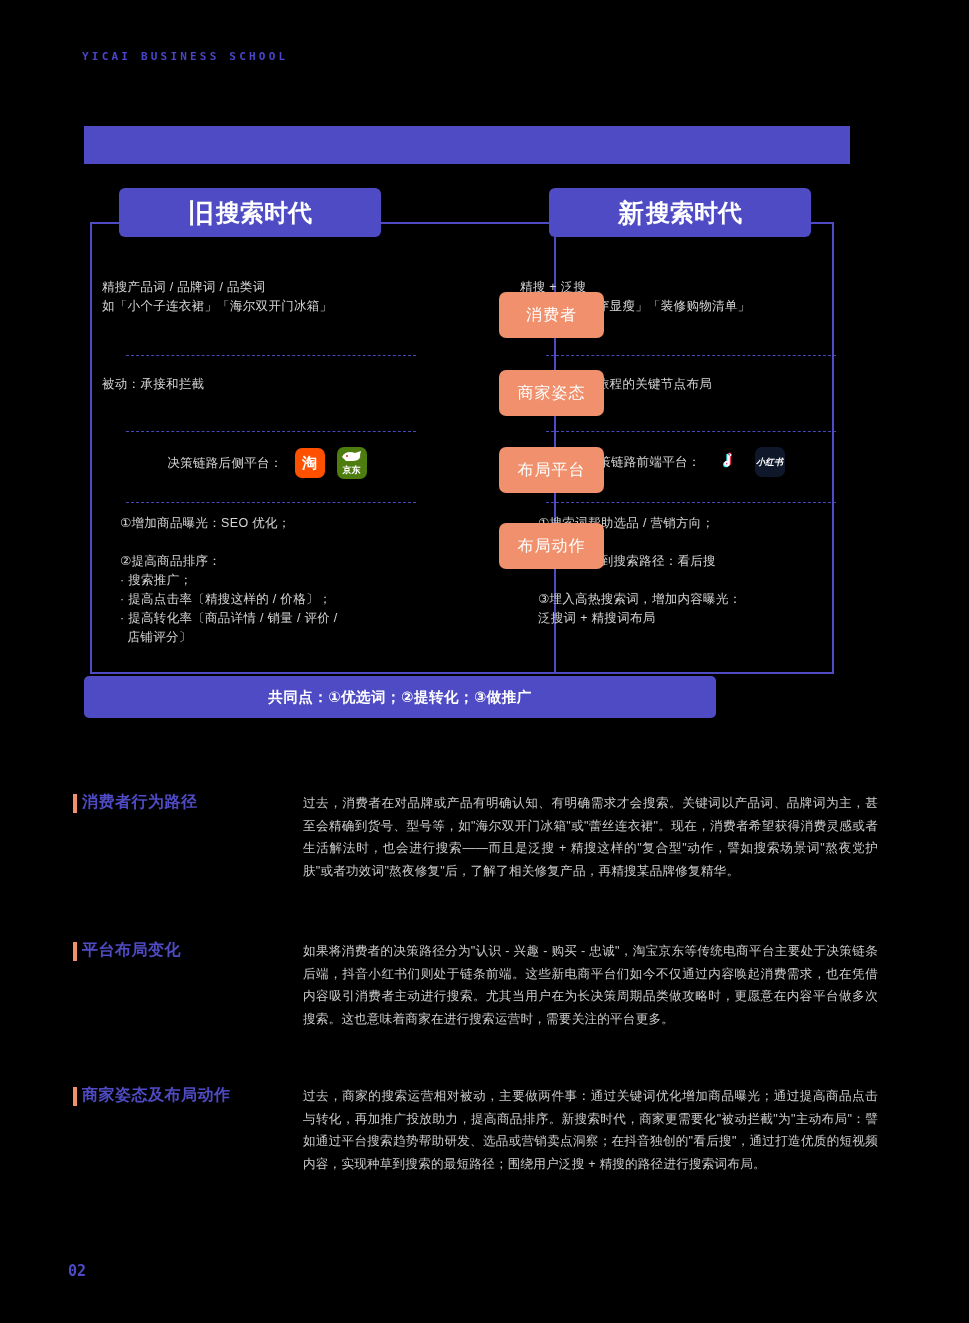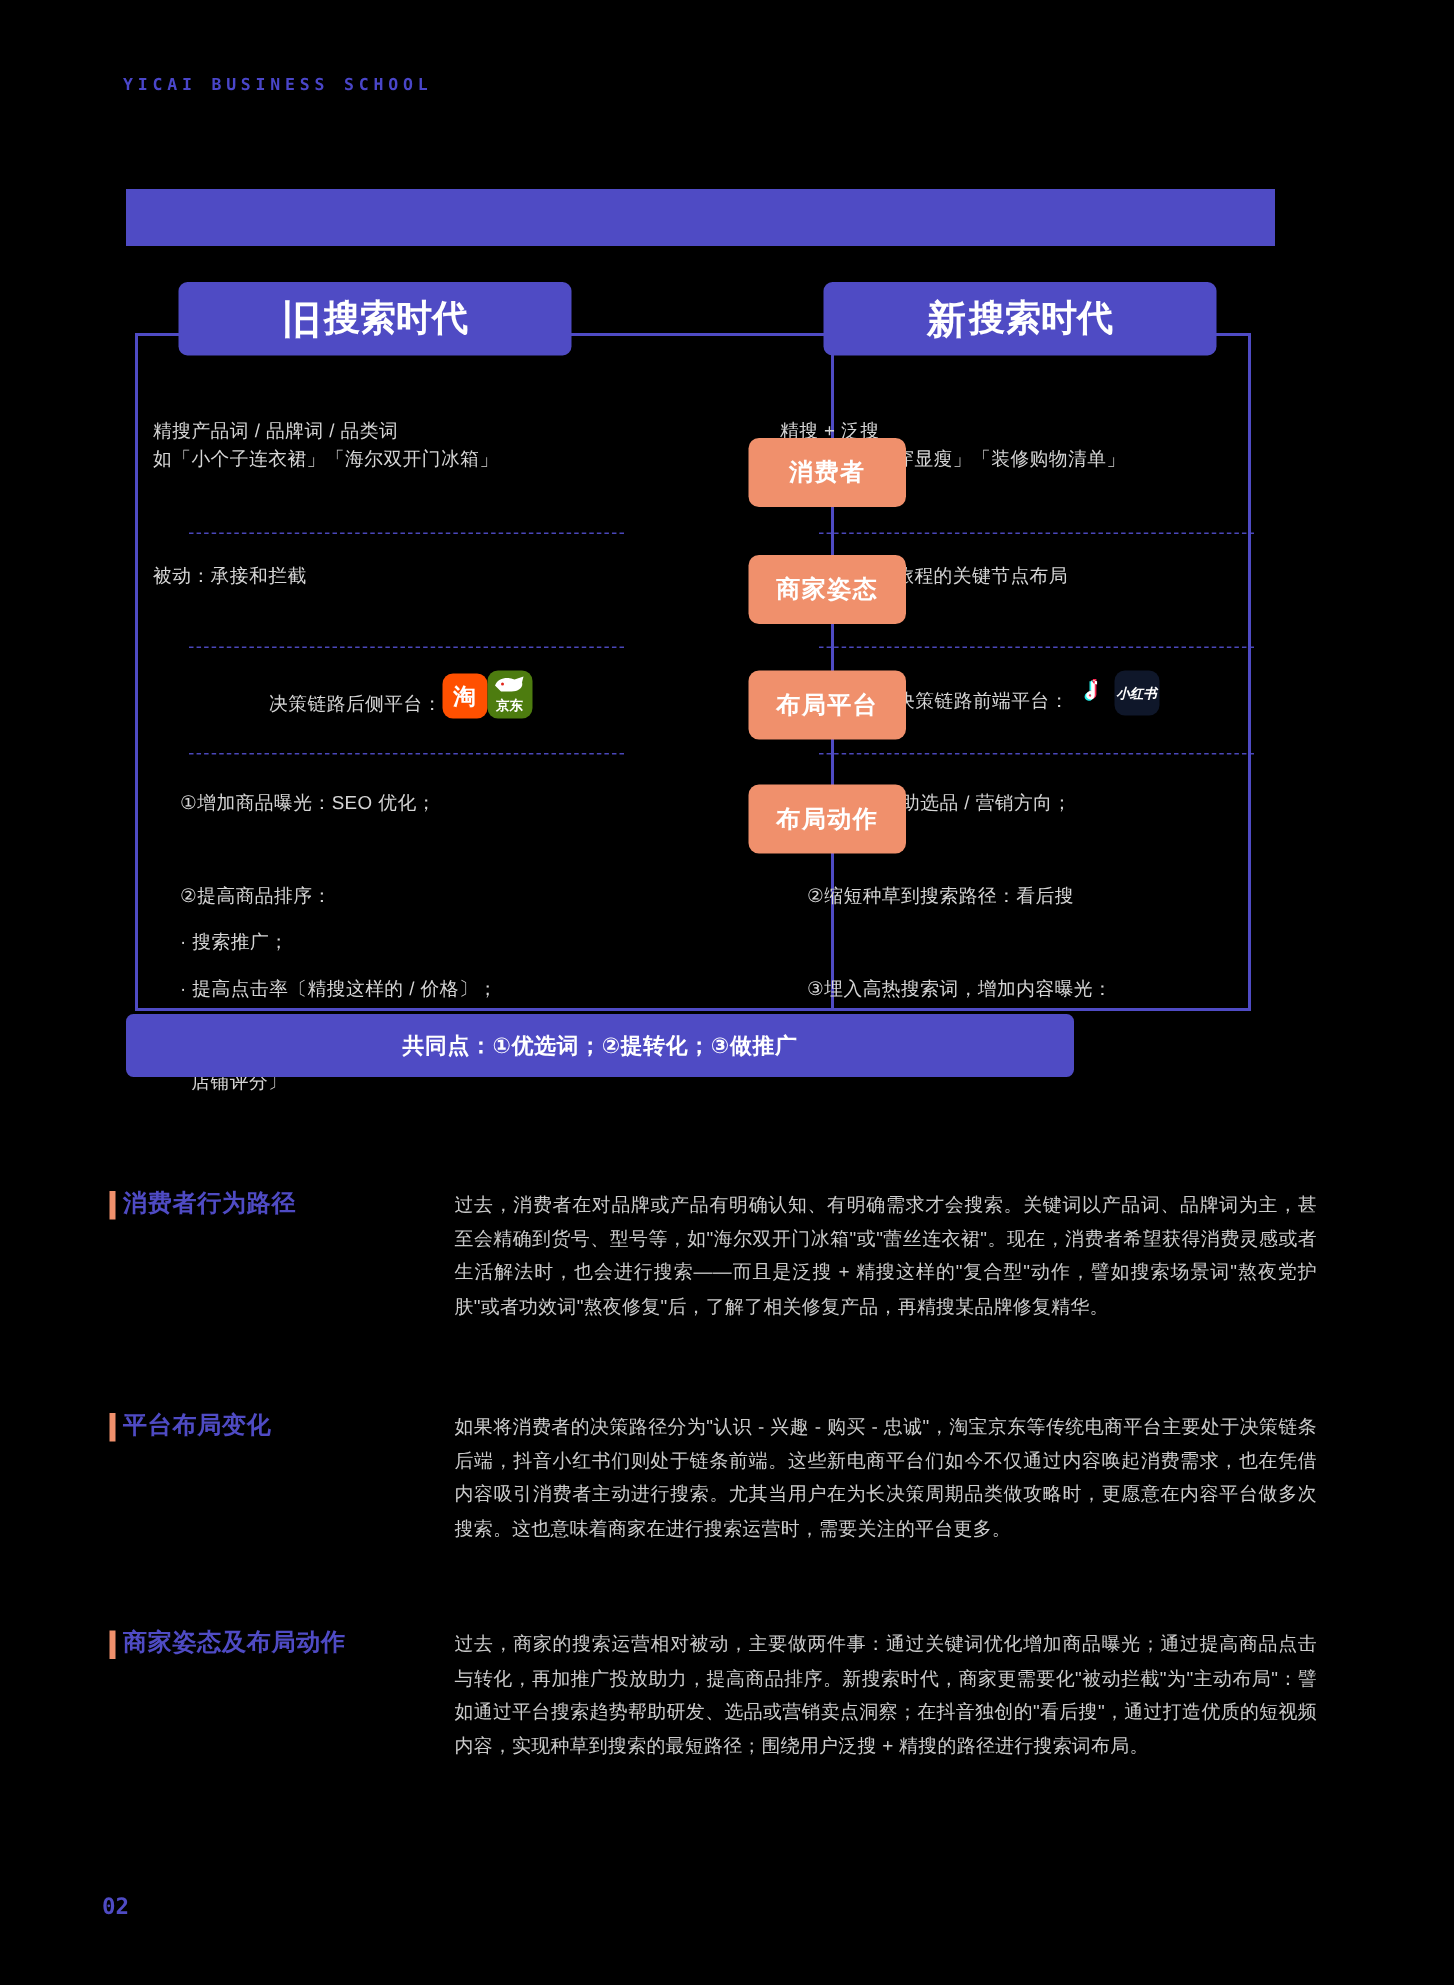--- a/index.html
+++ b/index.html
@@ -33,35 +33,35 @@
     color:#fff;font-weight:700;box-sizing:border-box;
   }
   .hdr.left{left:35px;}
   .hdr.right{left:465px;}
   .hdr .big{font-size:26px;line-height:1;margin-right:2px;}
   .hdr .sml{font-size:24px;line-height:1;}
 
   .cell{position:absolute;width:330px;box-sizing:border-box;}
   .cell .ln{font-size:12.5px;line-height:19px;letter-spacing:.3px;color:#d6d6d6;white-space:nowrap;}
   .cell.lalign{text-align:left;padding-left:18px;}
-  .cell.lalign .ln{white-space:normal;margin-top:12px;}
+  .cell.lalign .ln{white-space:normal;}
 
   .dash{
     position:absolute;height:0;border-top:1px dashed #4f4bc4;opacity:.95;
   }
 
   
   .chip{
     position:absolute;left:415px;width:105px;height:46px;border-radius:7px;
-    background:#f0906c;color:#fff;font-size:16px;font-weight:700;
+    background:#f0906c;color:#fff;font-size:16px;font-weight:400;
     display:flex;align-items:center;justify-content:center;letter-spacing:1px;
   }
 
   
-  .iconrow{display:flex;align-items:flex-end;gap:0;}
+  .iconrow{display:flex;align-items:center;gap:12px;}
   .pico{width:30px;height:30px;border-radius:7px;display:flex;align-items:center;
         justify-content:center;font-size:15px;font-weight:700;color:#fff;}
   .pico.tb{background:#ff5000;}
   .pico.jd{background:#4d7c0f;position:relative;font-size:9px;align-items:flex-end;padding-bottom:2px;}
   .pico.jd .dog{position:absolute;top:3px;left:4px;width:22px;height:13px;}
   .pico.xhs{background:#0f172a;font-size:9px;letter-spacing:0;font-style:italic;}
   .pico.dy{background:#000;}
 
   .bottombar{
     position:absolute;left:84px;top:676px;width:632px;height:42px;border-radius:5px;

